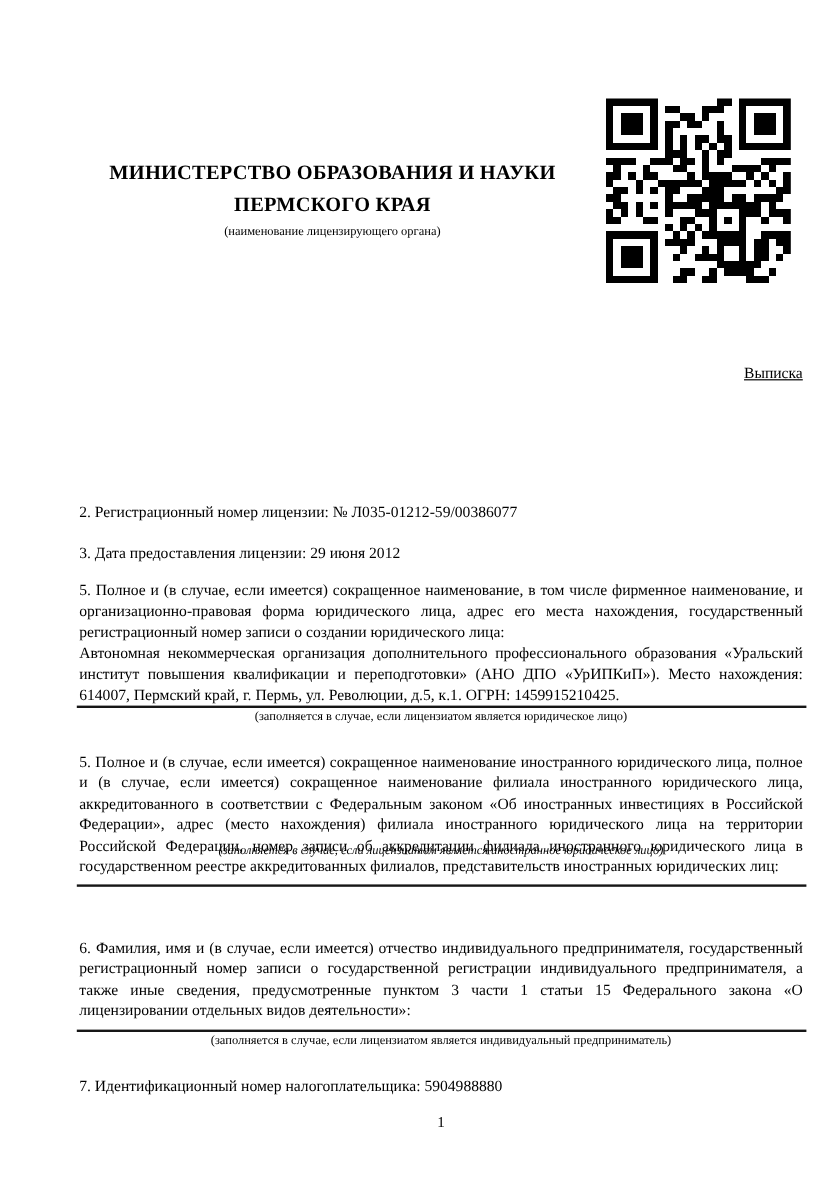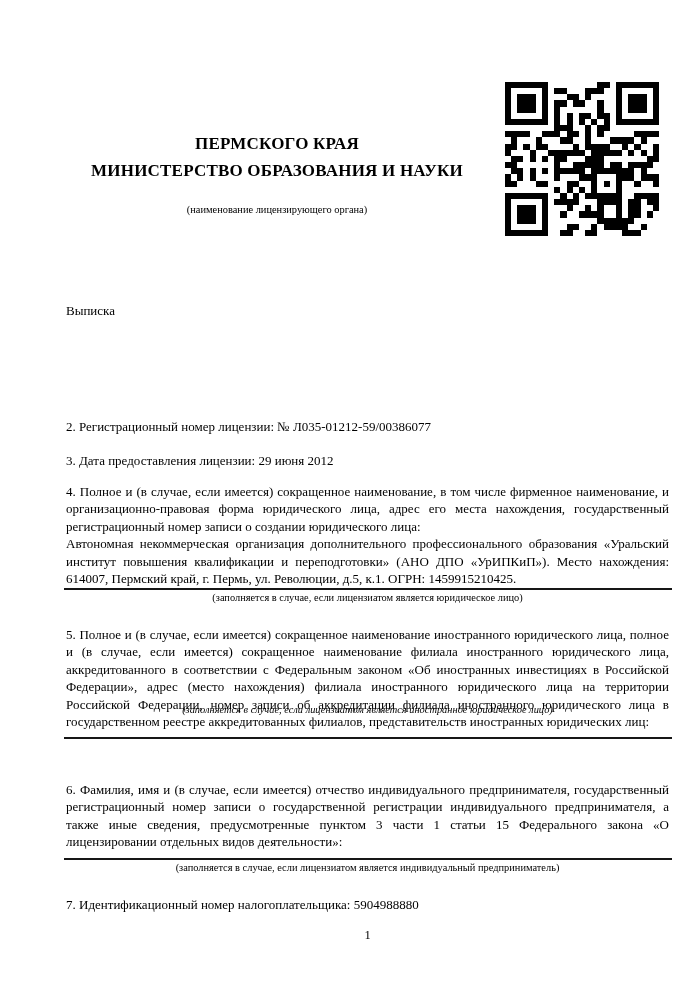--- a/index.html
+++ b/index.html
@@ -10,29 +10,29 @@
     background: #ffffff;
     color: #000000;
     font-family: "Liberation Serif", serif;
     overflow: hidden;
   }
   .abs { position: absolute; }
 
   
   .header-block { top: 130px; left: 52px; width: 450px; text-align: center; }
   .header-title { font-weight: bold; font-size: 17px; line-height: 27px; letter-spacing: 0.2px; }
-  .header-caption { font-size: 10.4px; line-height: 12px; margin-top: 20px; }
+  .header-caption { font-size: 10.4px; line-height: 12px; margin-top: 4px; }
 
   
   .qr-box { top: 82px; left: 505px; width: 154px; height: 154px; }
   .qr-box svg { display: block; width: 154px; height: 154px; shape-rendering: crispEdges; }
 
   
-  .doc-title-block { top: 302px; left: 66px; width: 603px; text-align: left;
-                     font-size: 13px; line-height: 17.4px; }
+  .doc-title-block { top: 302px; left: 66px; width: 603px; text-align: right;
+                     font-size: 13px; line-height: 17.4px; text-decoration: underline; }
 
   
   .col { left: 66px; width: 603px; }
   .body-text { font-size: 13px; line-height: 17.4px; text-align: justify; text-align-last: left; }
   .body-text p { margin: 0; padding: 0; }
   .single-line { font-size: 13px; line-height: 17.4px; white-space: nowrap; }
   .caption { font-size: 10.4px; line-height: 12.5px; text-align: center; text-align-last: center; }
 
   .rule { left: 64px; width: 608px; height: 2px; background: #161616; }
 
@@ -53,22 +53,22 @@
   .top-pagenum  { top: 928px; }
 
   .page-number { text-align: center; font-size: 12.5px; }
 </style>
 </head>
 <body>
 
 <div class="page">
 
   <div class="abs header-block">
+    <div class="header-title">МИНИСТЕРСТВО ОБРАЗОВАНИЯ И НАУКИ</div>
     <div class="header-title">ПЕРМСКОГО КРАЯ</div>
-    <div class="header-title">МИНИСТЕРСТВО ОБРАЗОВАНИЯ И НАУКИ</div>
     <div class="header-caption">(наименование лицензирующего органа)</div>
   </div>
 
   <div class="abs qr-box">
     <svg id="qrsvg" viewBox="0 0 25 25" xmlns="http://www.w3.org/2000/svg">
         <rect x="0" y="0" width="1" height="1" fill="#000"></rect>
         <rect x="1" y="0" width="1" height="1" fill="#000"></rect>
         <rect x="2" y="0" width="1" height="1" fill="#000"></rect>
         <rect x="3" y="0" width="1" height="1" fill="#000"></rect>
         <rect x="4" y="0" width="1" height="1" fill="#000"></rect>
@@ -392,21 +392,21 @@
   <div class="abs doc-title-block">
     <div>Выписка</div>
   </div>
 
 
   <div class="abs col single-line top-item2">2. Регистрационный номер лицензии: № Л035-01212-59/00386077</div>
 
   <div class="abs col single-line top-item3">3. Дата предоставления лицензии: 29 июня 2012</div>
 
   <div class="abs col body-text top-item4">
-    <p>4. Полное и (в случае, если имеется) сокращенное наименование, в том числе фирменное наименование, и организационно-правовая форма юридического лица, адрес его места нахождения, государственный регистрационный номер записи о создании юридического лица:</p>
+    <p>5. Полное и (в случае, если имеется) сокращенное наименование, в том числе фирменное наименование, и организационно-правовая форма юридического лица, адрес его места нахождения, государственный регистрационный номер записи о создании юридического лица:</p>
     <p>Автономная некоммерческая организация дополнительного профессионального образования «Уральский институт повышения квалификации и переподготовки» (АНО ДПО «УрИПКиП»). Место нахождения: 614007, Пермский край, г. Пермь, ул. Революции, д.5, к.1. ОГРН: 1459915210425.</p>
   </div>
   <div class="abs rule top-rule4"></div>
   <div class="abs col caption top-cap4">(заполняется в случае, если лицензиатом является юридическое лицо)</div>
 
   <div class="abs col body-text top-item5">
     <p>5. Полное и (в случае, если имеется) сокращенное наименование иностранного юридического лица, полное и (в случае, если имеется) сокращенное наименование филиала иностранного юридического лица, аккредитованного в соответствии с Федеральным законом «Об иностранных инвестициях в Российской Федерации», адрес (место нахождения) филиала иностранного юридического лица на территории Российской Федерации, номер записи об аккредитации филиала иностранного юридического лица в государственном реестре аккредитованных филиалов, представительств иностранных юридических лиц:</p>
     <p></p>
   </div>
   <div class="abs rule top-rule5"></div>

